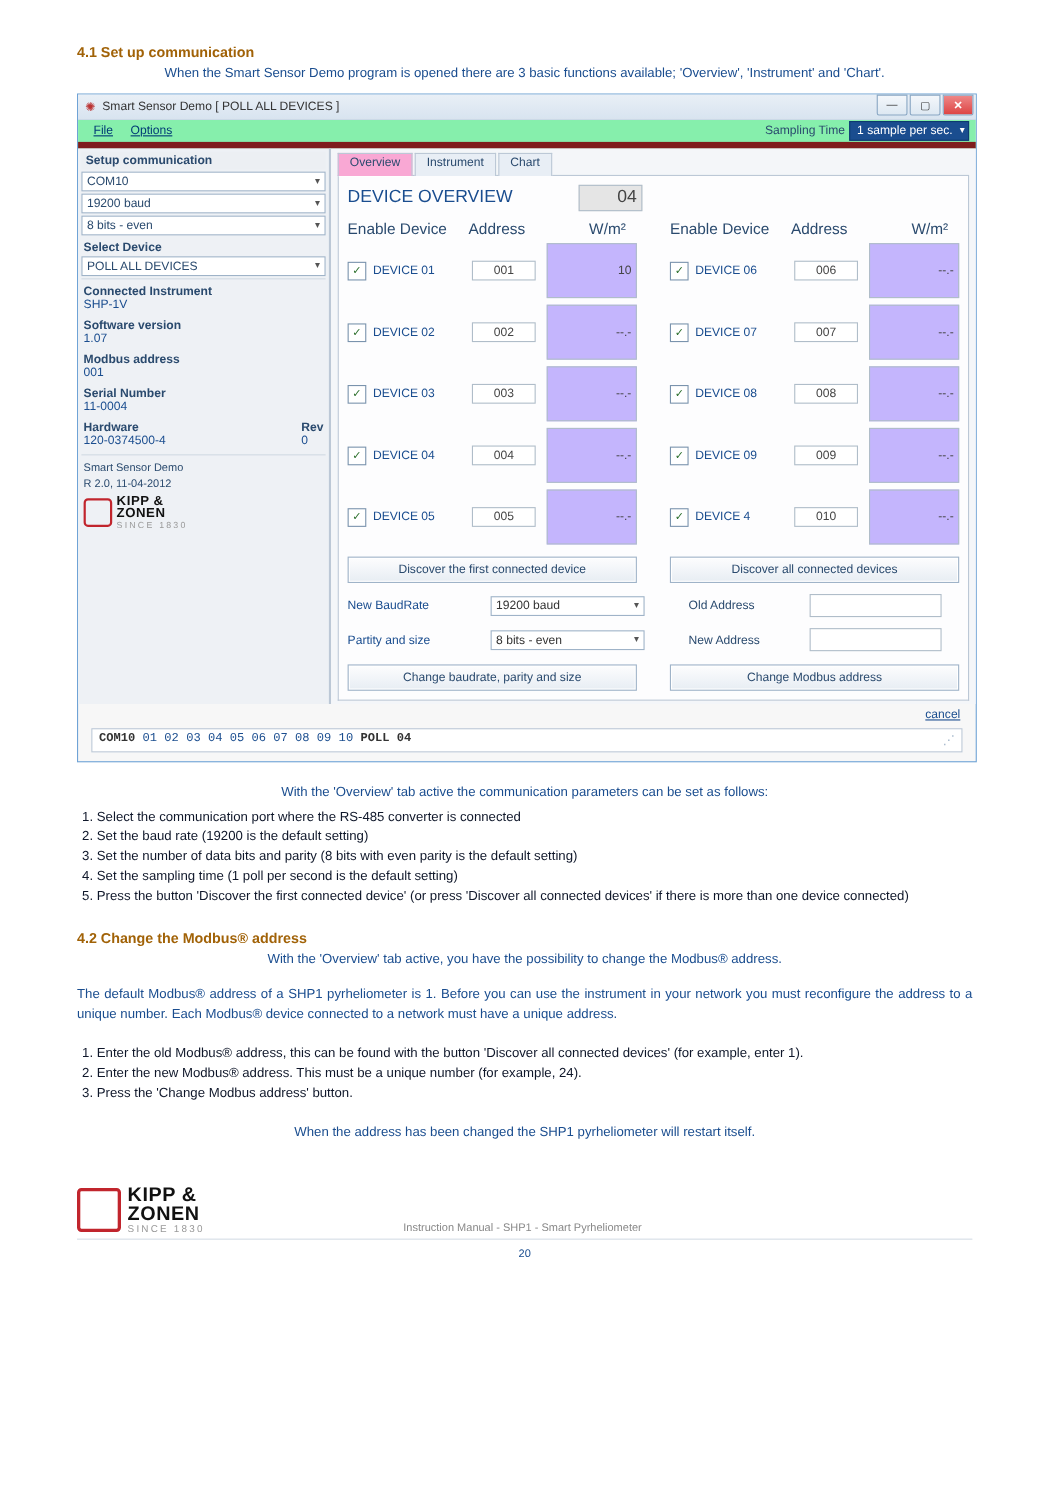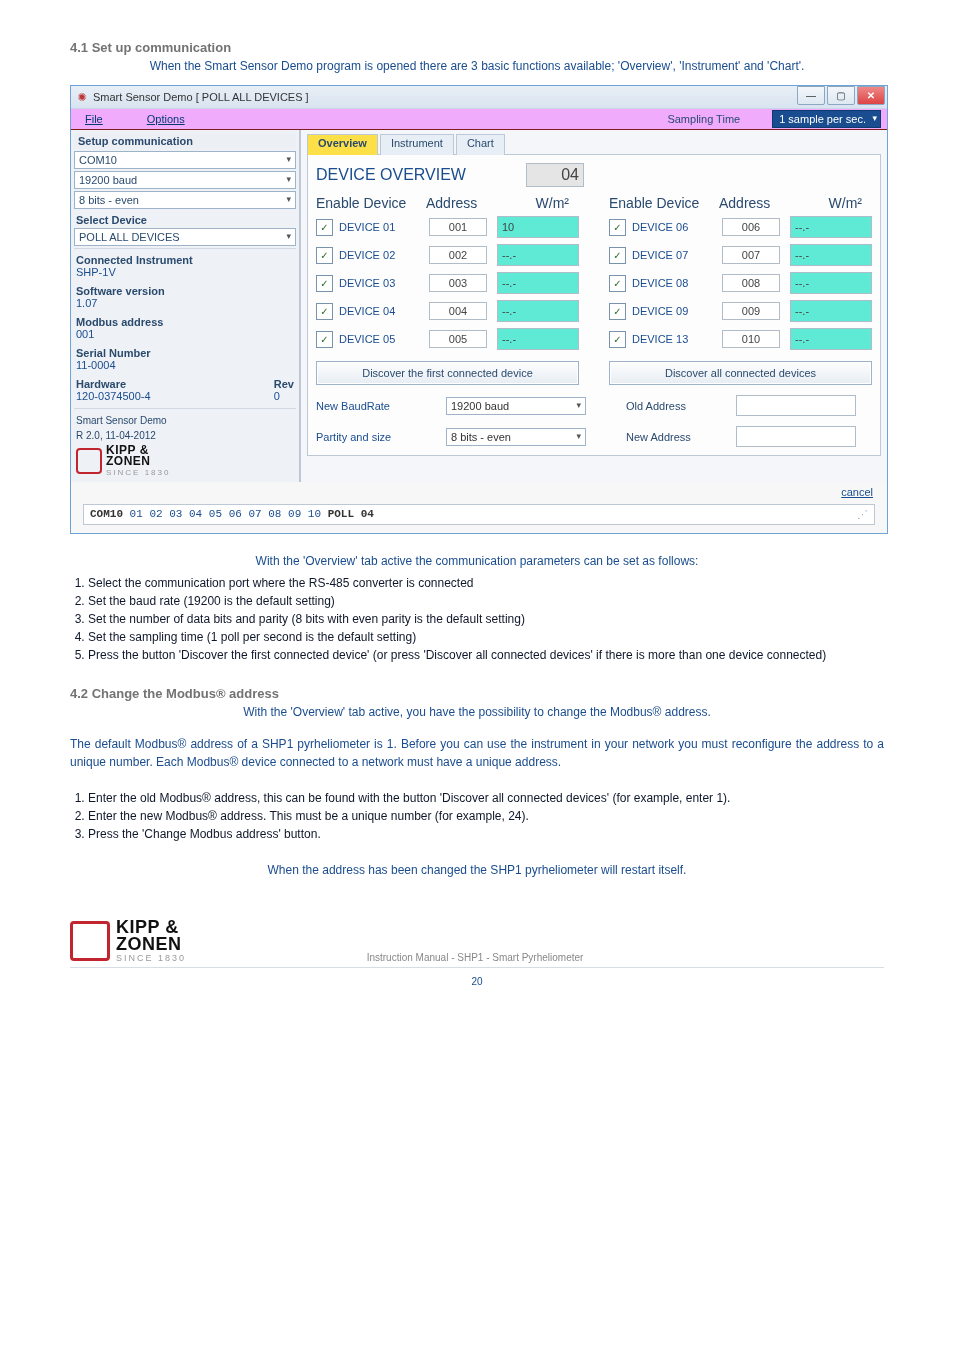--- a/index.html
+++ b/index.html
@@ -7,21 +7,21 @@
     padding: 0;
     background: #fff;
     font-family: Arial, Helvetica, sans-serif;
     color: #333;
     width: 954px;
   }
   .page {
     padding: 40px 70px 20px 70px;
   }
   .sec-title {
-    color: #737373;
+    color: #a16207;
     font-size: 13px;
     font-weight: bold;
     margin-bottom: 2px;
   }
   .body-text {
     color: #1a4d8f;
     font-size: 12px;
     line-height: 1.5;
     text-align: center;
   }
@@ -57,28 +57,27 @@
     border:1px solid #8aa7c4;
     background: linear-gradient(#f4f7fb,#dde8f2);
     border-radius:0 0 2px 2px;
     display:flex; align-items:center; justify-content:center;
     font-size:10px;
   }
   .winbtn.close { background: linear-gradient(#e88,#d44); color:#fff; font-weight:bold; }
 
   .menubar {
     height: 20px;
-    background:#f0abfc;
-    border-bottom:1px solid #7f1d1d;
+    background:#86efac;
+    border-bottom:6px solid #7f1d1d;
     display:flex;
     align-items:center;
     padding: 0 6px;
     font-size:11px;
     color:#003a75;
-    gap:28px;
   }
   .menubar .menu-item { padding: 2px 8px; text-decoration:underline; }
   .menubar .spacer { flex:1; }
   .sampling-label { color:#2a4a6e; padding-right:4px; }
   .sampling-select {
     background:#1a4d8f; color:#fff; padding:2px 14px 2px 6px;
     border:1px solid #0d3a70; font-size:11px; position:relative;
   }
   .sampling-select::after { content:"▾"; position:absolute; right:3px; color:#fff; font-size:9px;}
 
@@ -113,21 +112,21 @@
     padding:3px 6px;
     box-sizing:border-box;
   }
   .tabs { display:flex; border-bottom:1px solid #bcc8d6; height:21px; }
   .tab {
     border:1px solid #bcc8d6; border-bottom:none;
     padding:2px 10px; margin-right:2px;
     background:#e8eef5; color:#2a4a6e; font-size:11px;
     position:relative; top:1px;
   }
-  .tab.active { background:#fde047; font-weight:bold; }
+  .tab.active { background:#f9a8d4; font-weight:normal; }
   .tab.active::after{
     content:""; position:absolute; left:0; right:0; bottom:-1px; height:1px; background:#fff;
   }
 
   .panel-inner {
     border:1px solid #bcc8d6; border-top:none;
     background:#fdfdfe; padding:8px 8px 8px 8px;
   }
 
   .dev-overview-row { display:flex; align-items:center; color:#1a4d8f; font-weight:normal; font-size:16px;}
@@ -142,21 +141,21 @@
   .dev-col { flex:1; }
   .dev-head { display:flex; color:#2a4a6e; font-size:14px; padding:4px 0 2px 0;}
   .dev-head > div:nth-child(1){ width:110px; }
   .dev-head > div:nth-child(2){ width:65px; }
   .dev-head > div:nth-child(3){ flex:1; text-align:right; padding-right:10px; }
 
   .dev-row { display:flex; align-items:center; padding:3px 0;}
   .dev-row .cb { width:15px; height:15px; border:1px solid #7a93ad; background:#fff; margin-right:6px; display:inline-flex; align-items:center; justify-content:center; font-size:10px; color:#2a6e2a;}
   .dev-row .devname { color:#1a4d8f; width:90px; }
   .dev-row .addr { border:1px solid #b0bdc9; background:#fff; padding:2px 4px; width:48px; text-align:center; color:#444;}
-  .dev-row .val { border:1px solid #b0bdc9; background:#5eead4; padding:4px 4px; flex:1; margin-left:10px; color:#444;}
+  .dev-row .val { border:1px solid #b0bdc9; background:#c4b5fd; padding:18px 4px; flex:1; margin-left:10px; text-align:right; color:#444;}
 
   .wide-btn {
     border:1px solid #9fb3c8; background:linear-gradient(#fdfdfe,#e7edf3);
     color:#2a4a6e; text-align:center; padding:5px 4px; font-size:11px;
     box-shadow: inset 0 0 0 1px #fff;
   }
 
   .cfg-row { display:flex; align-items:center; margin-top:10px; }
   .cfg-row .cfg-label { width:130px; color:#1a4d8f; }
   .cfg-row .cfg-select {
@@ -358,21 +357,21 @@
                     <span class="val">--.-</span>
                   </div>
                   <div class="dev-row">
                     <span class="cb">✓</span>
                     <span class="devname">DEVICE 09</span>
                     <span class="addr">009</span>
                     <span class="val">--.-</span>
                   </div>
                   <div class="dev-row">
                     <span class="cb">✓</span>
-                    <span class="devname">DEVICE 13</span>
+                    <span class="devname">DEVICE 4</span>
                     <span class="addr">010</span>
                     <span class="val">--.-</span>
                   </div>
                 </div>
               <div class="wide-btn" style="margin-top:8px">Discover all connected devices</div>
             </div>
           </div>
 
           <div class="cfg-row">
             <span class="cfg-label">New BaudRate</span>
@@ -384,20 +383,24 @@
           </div>
           <div class="cfg-row">
             <span class="cfg-label">Partity and size</span>
             <span class="cfg-select">
                 <span>8 bits - even</span>
               </span>
             <span class="cfg-lbl2">New Address</span>
             <span class="cfg-box"></span>
           </div>
 
+          <div class="two-btn-row">
+            <div class="wide-btn">Change baudrate, parity and size</div>
+            <div class="wide-btn">Change Modbus address</div>
+          </div>
         </div>
       </div>
     </div>
 
     <div class="status-area">
       <a class="cancel-link">cancel</a>
       <div class="status-bar status-mono">
         <span>
           <b>COM10 </b><span class="color-blue">01 02 03 04 05 06 07 08 09 10</span><b> POLL 04</b>
         </span>

